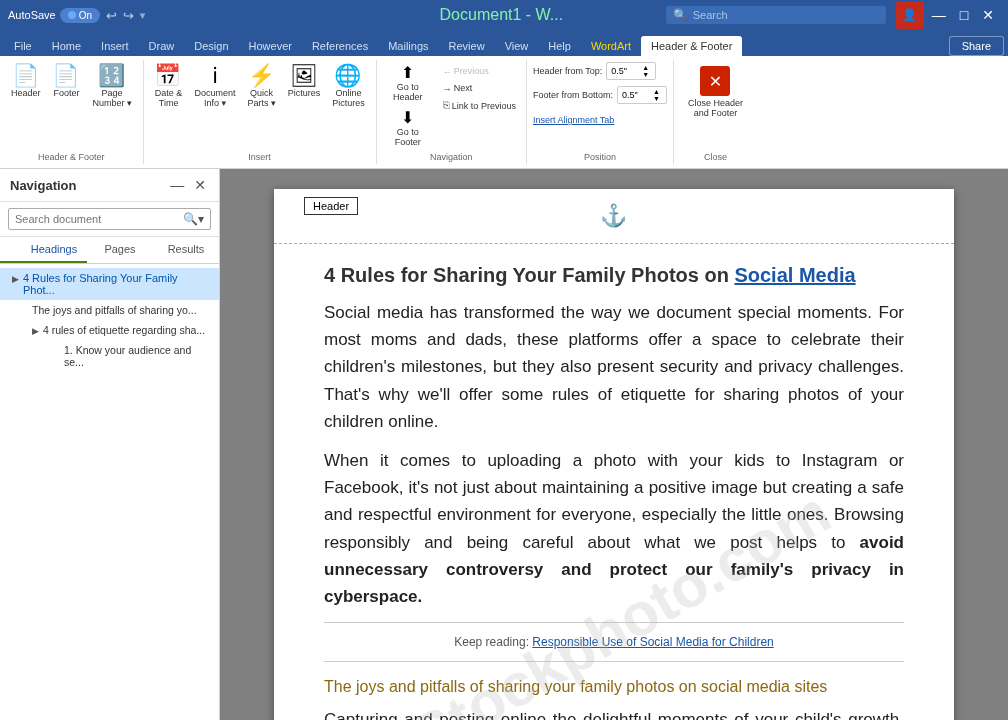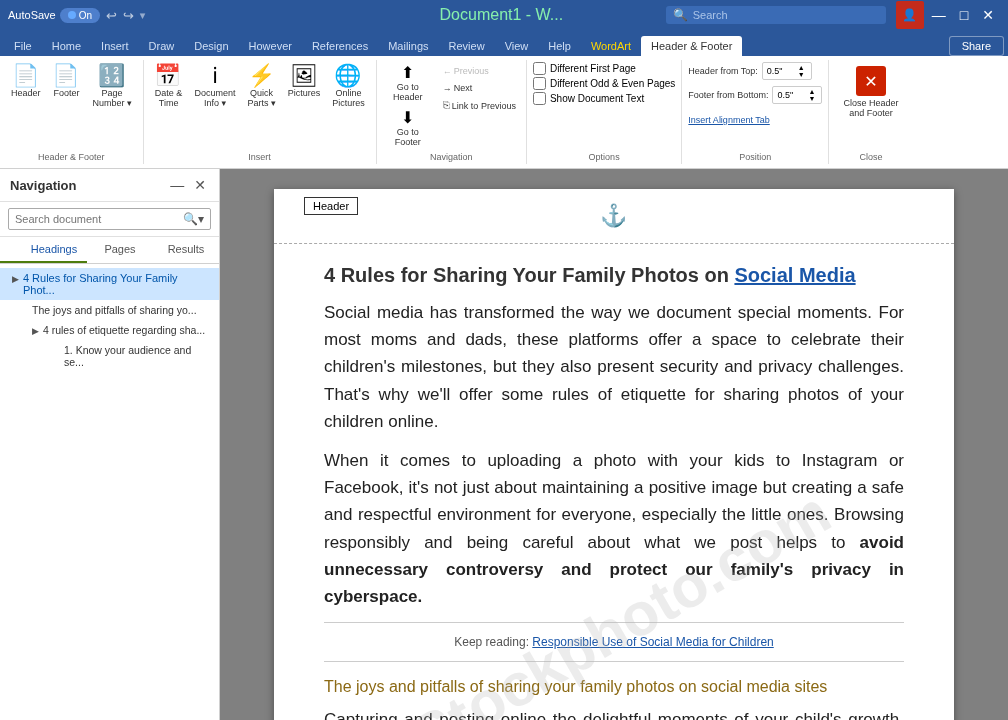--- a/index.html
+++ b/index.html
@@ -216,39 +216,20 @@
         </div>
         <div class="nav-small-btn">
           <span>⎘</span>
           <span>Link to Previous</span>
         </div>
       </div>
     </div>
     <div class="ribbon-group-label">Navigation</div>
   </div>
 
-  <div class="ribbon-group">
-    <div class="ribbon-group-items">
-      <div class="nav-checkbox-group">
-        <label>
-          <input type="checkbox" style="">
-          <span>Different First Page</span>
-        </label>
-        <label>
-          <input type="checkbox" style="">
-          <span>Different Odd &amp; Even Pages</span>
-        </label>
-        <label>
-          <input type="checkbox" style="">
-          <span>Show Document Text</span>
-        </label>
-      </div>
-    </div>
-    <div class="ribbon-group-label">Options</div>
-  </div>
 
   <div class="ribbon-group">
     <div class="ribbon-group-items">
       <div class="position-group">
         <div class="position-row">
           <span class="position-label">Header from Top:</span>
           <div class="position-input">
             <span>0.5"</span>
             <div class="spin-btns">
               <div class="spin-btn">▲</div>

